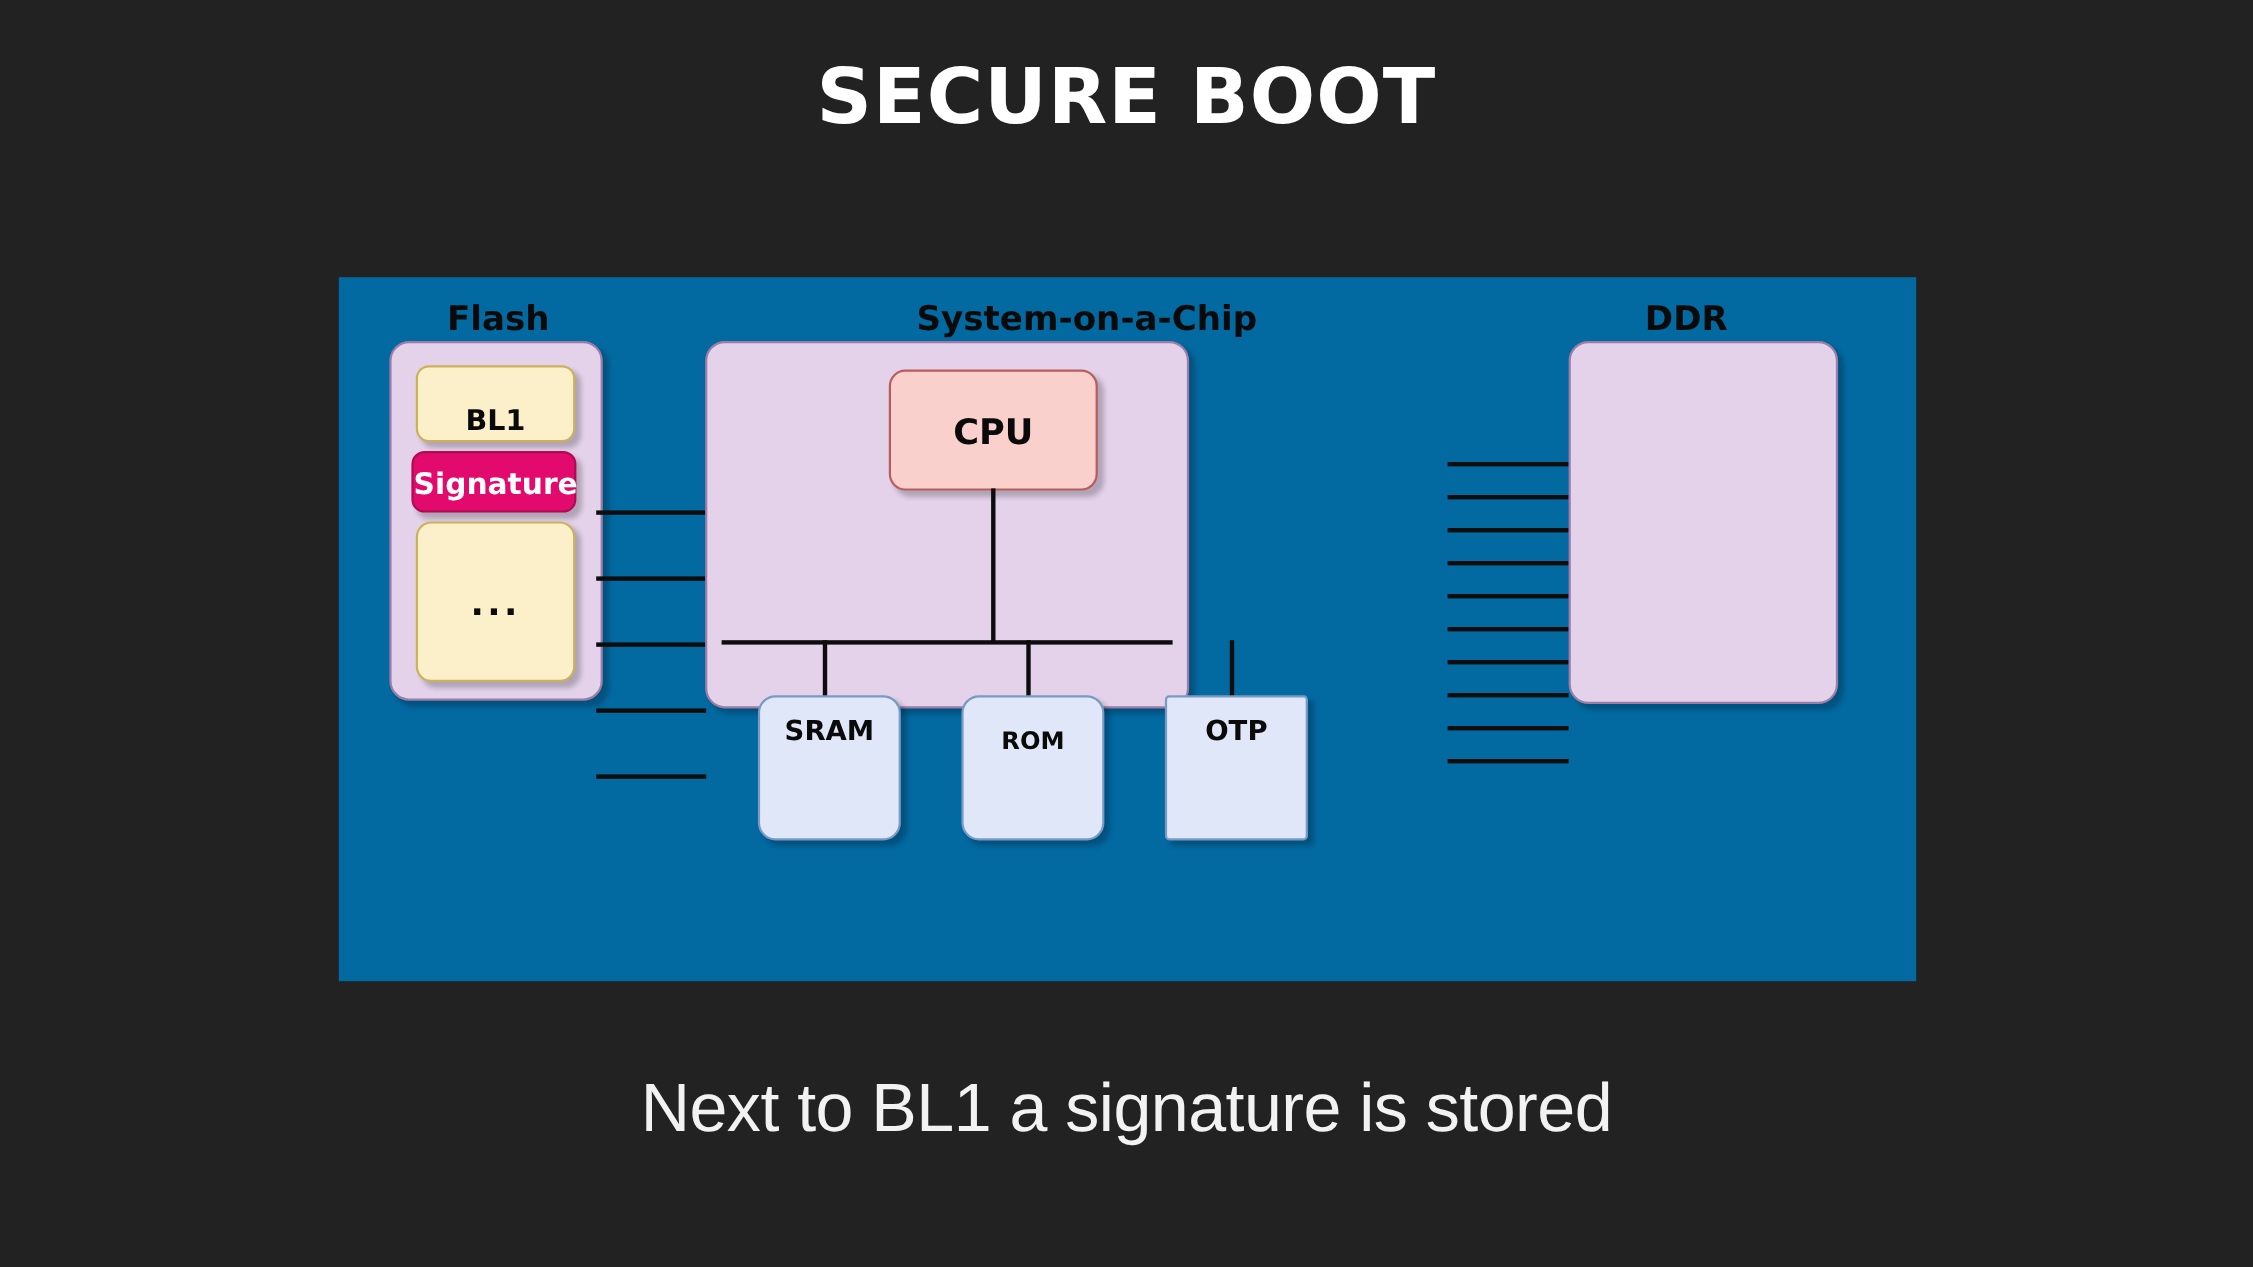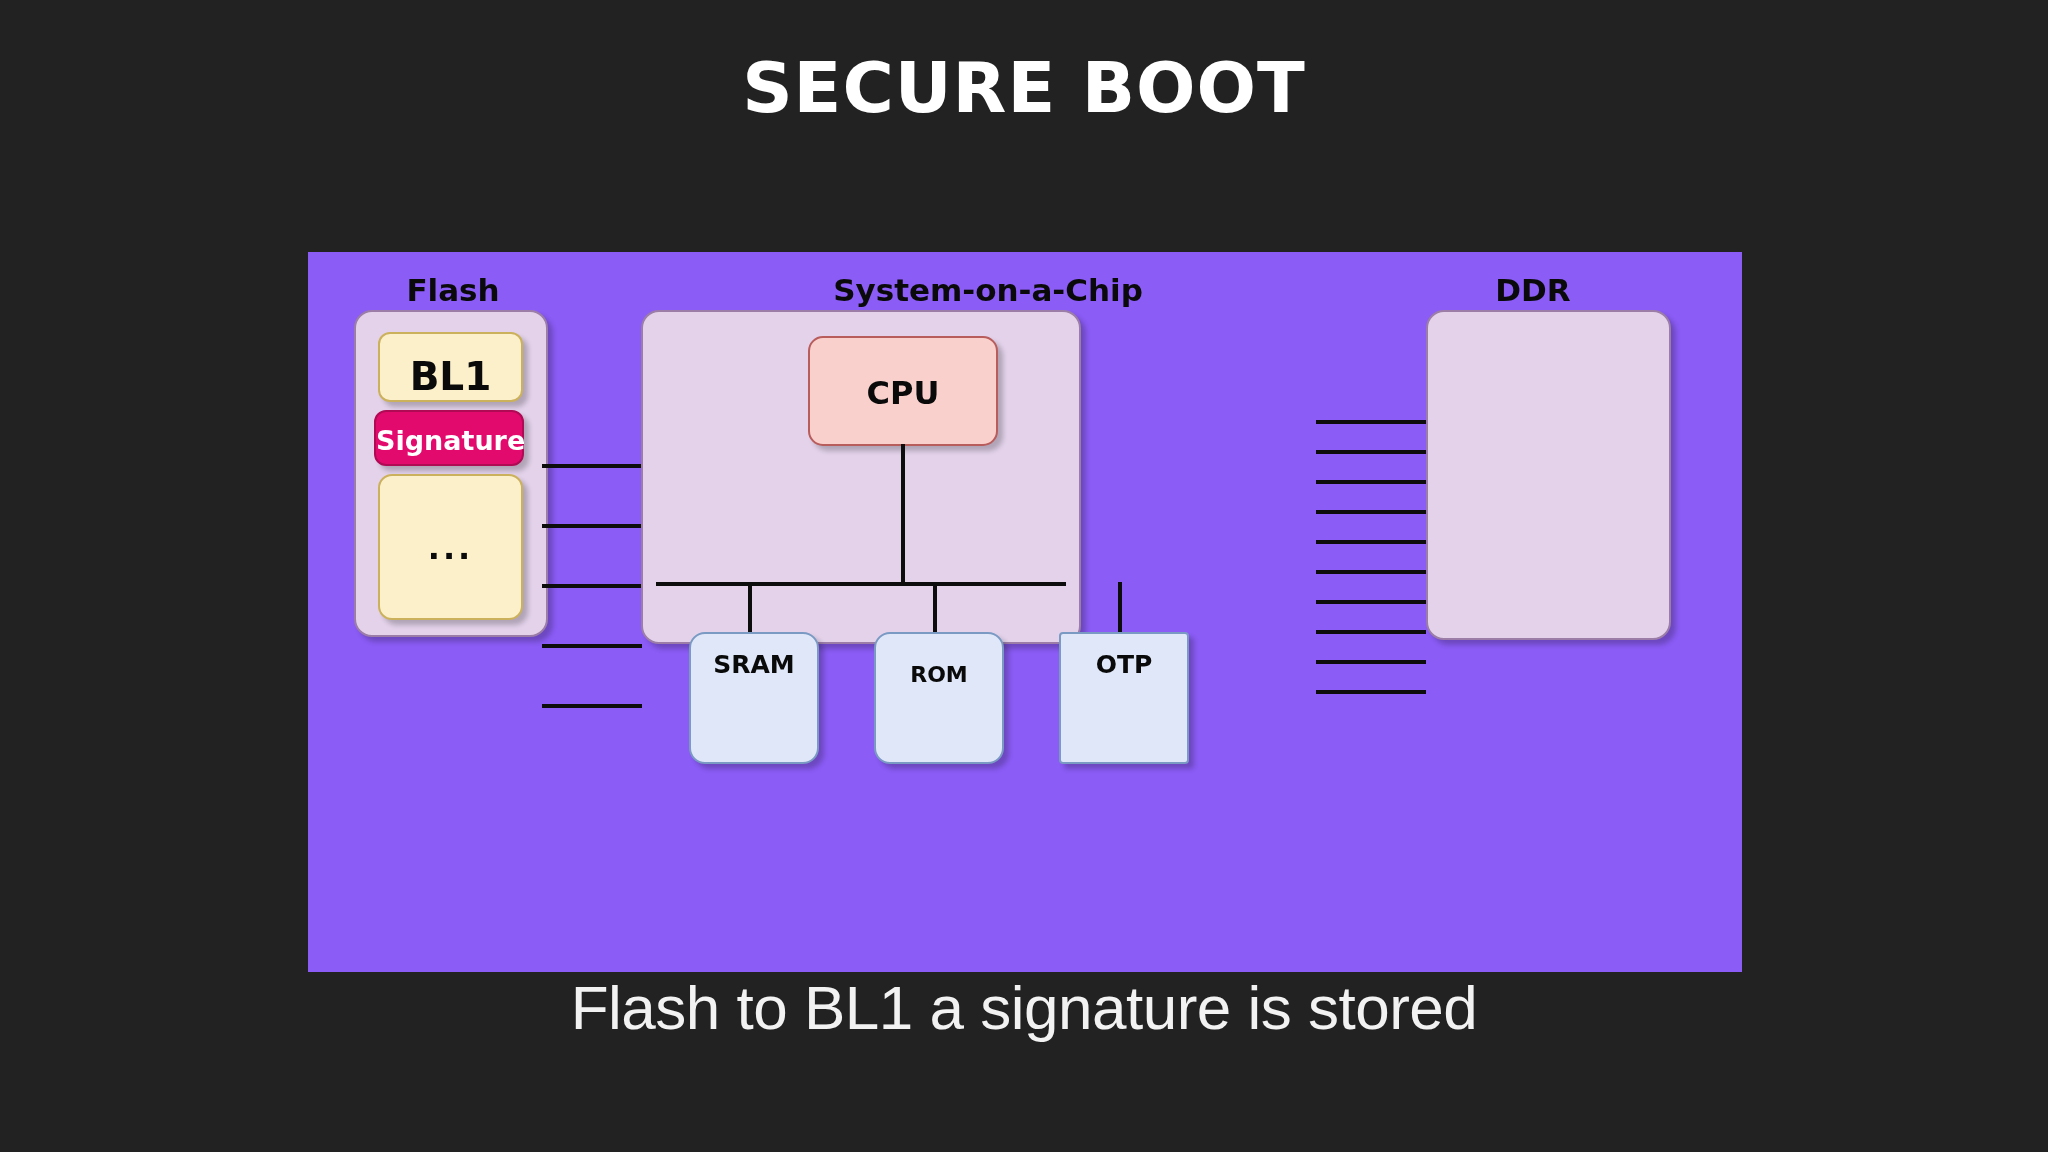--- a/index.html
+++ b/index.html
@@ -43,22 +43,22 @@
     font-size: 62px;
     letter-spacing: -0.5px;
   }
 
   
   #diagram-panel {
     position: absolute;
     left: 308px;
     top: 252px;
     width: 1434px;
-    height: 720px;
-    background: #8b5cf6;
+    height: 640px;
+    background: #0369a1;
   }
 
   
   .group-title {
     position: absolute;
     font-family: "DejaVu Sans", sans-serif;
     font-weight: bold;
     font-size: 31px;
     color: #0a0a0a;
     text-align: center;
@@ -137,21 +137,21 @@
   <div class="group-title" style="left:0px; top:20px; width:290px;">Flash</div>
 
   <div class="group-title" style="left:1060px; top:20px; width:330px;">DDR</div>
 
   <div class="group-title" style="left:330px; top:20px; width:700px;">System-on-a-Chip</div>
 
   <div class="block container-chip" style="left:46px; top:58px; width:194px; height:327px;">
   </div>
 
   <div class="block mem-region" style="left:70px; top:80px; width:145px; height:70px; border-radius:12px;">
-    <div class="block-label" style="top:20px; font-size:39px;">BL1</div>
+    <div class="block-label" style="top:34px; font-size:26px;">BL1</div>
   </div>
 
   <div class="block sig-region" style="left:66px; top:158px; width:150px; height:56px; border-radius:12px;">
     <div class="block-label" style="top:13px; font-size:27px; color:#ffffff;">Signature</div>
   </div>
 
   <div class="block mem-region" style="left:70px; top:222px; width:145px; height:146px; border-radius:14px;">
     <div class="block-label" style="top:53px; font-size:32px; letter-spacing:3px;">...</div>
   </div>
 
@@ -197,13 +197,13 @@
   <div class="wire-h" style="left:1008px; top:348px; width:110px;"></div>
   <div class="wire-h" style="left:1008px; top:378px; width:110px;"></div>
   <div class="wire-h" style="left:1008px; top:408px; width:110px;"></div>
   <div class="wire-h" style="left:1008px; top:438px; width:110px;"></div>
 
   <div class="block container-chip" style="left:1118px; top:58px; width:245px; height:330px;">
   </div>
 
 </div>
 
-<div id="slide-caption">Flash to BL1 a signature is stored</div>
+<div id="slide-caption">Next to BL1 a signature is stored</div>
 
 </body></html>

